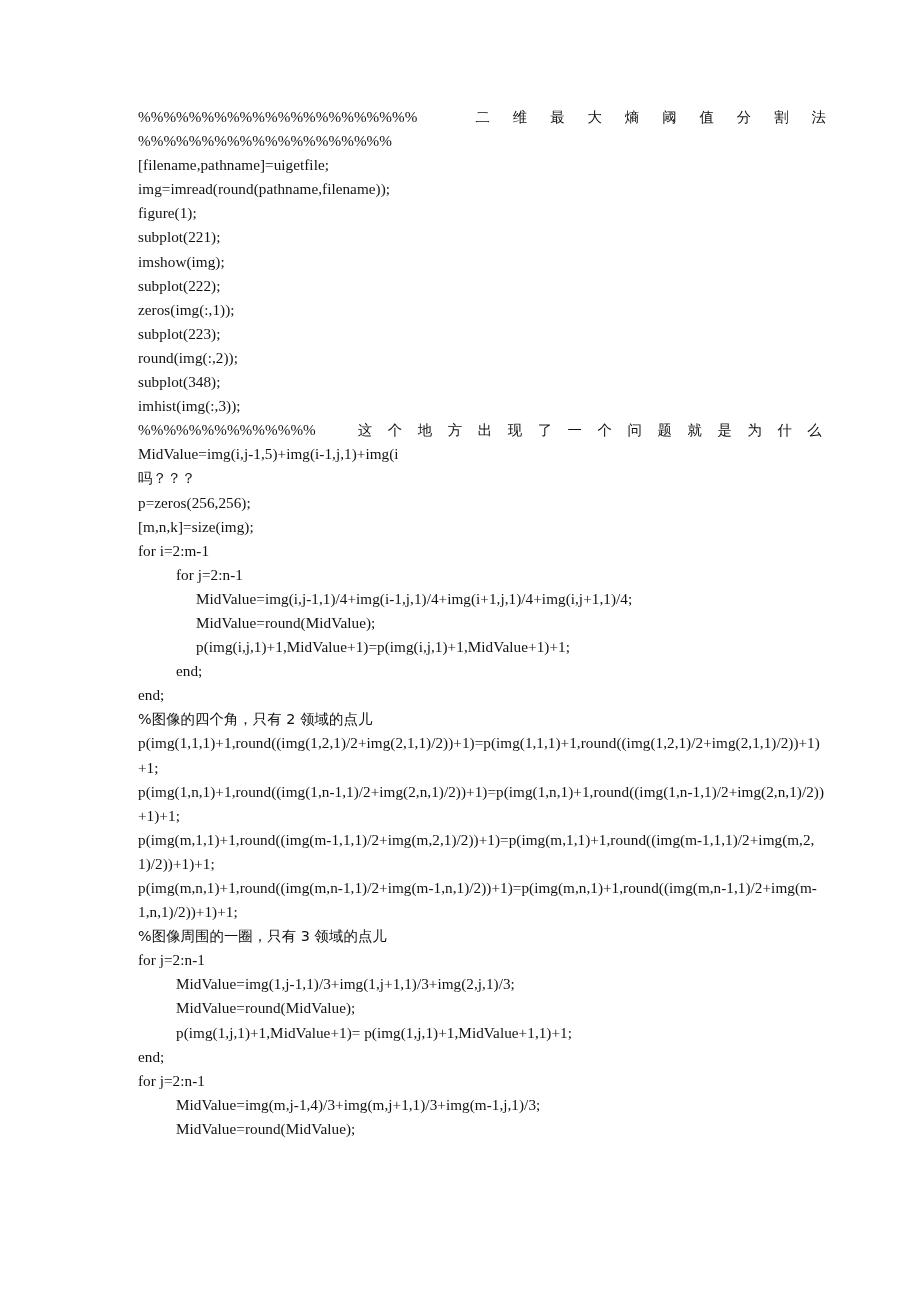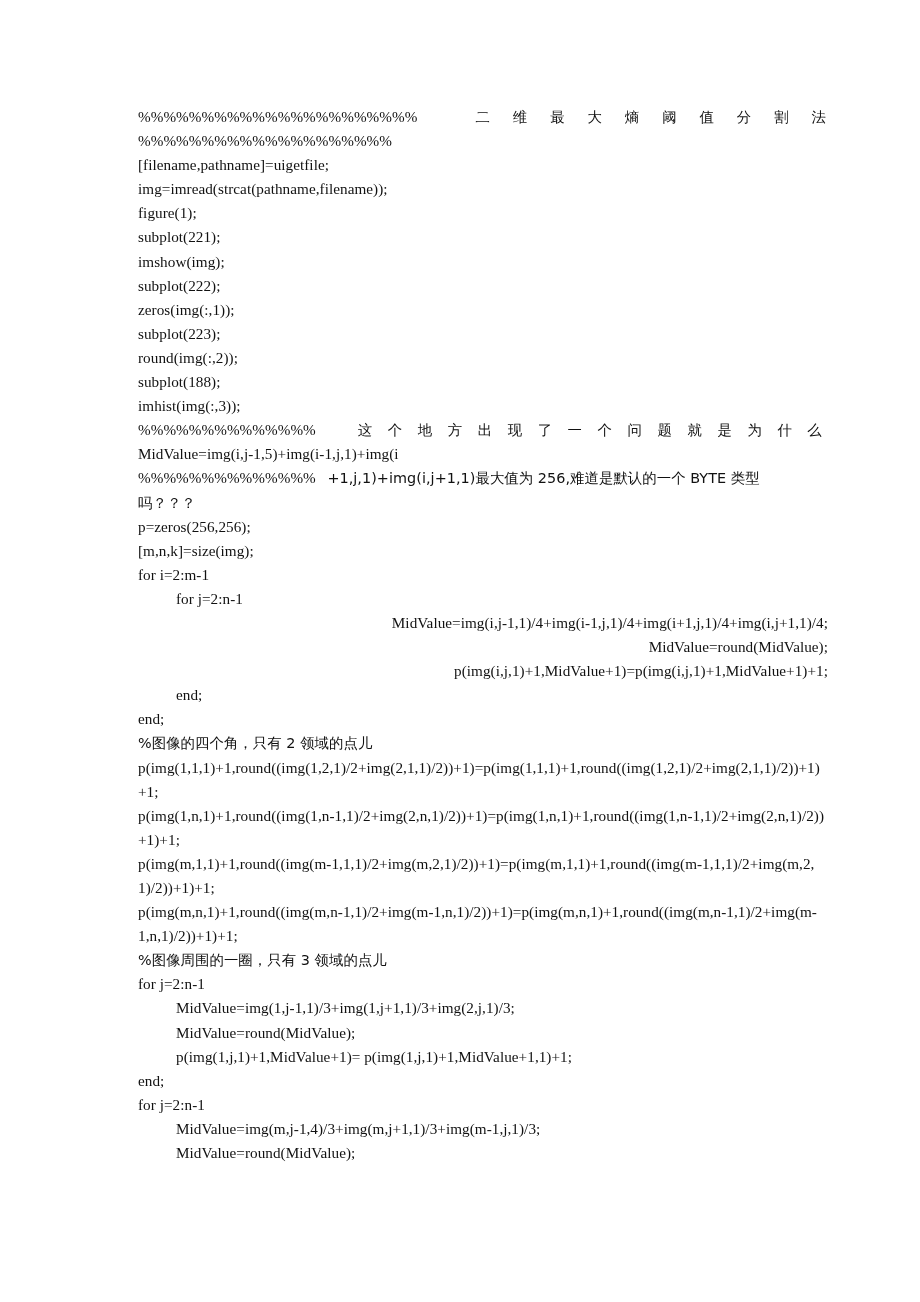--- a/index.html
+++ b/index.html
@@ -68,21 +68,21 @@
   .cjk-row .phrase {
     flex: 1 1 auto;
     display: flex;
     justify-content: space-between;
     padding-left: 42px;
     padding-right: 6px;
   }
   .cjk-row .phrase span { display: inline-block; }
 
   .indent1 { padding-left: 38px; }
-  .indent2 { padding-left: 58px; text-align: right; }
+  .indent2 { padding-left: 58px; }
 
   .cjk { font-family: "DejaVu Sans", "Liberation Sans", sans-serif; font-size: 14.4px; }
 </style>
 </head>
 <body>
 
 <div class="page">
   <div class="doc-body">
 
     <div class="line header-row">
@@ -96,29 +96,29 @@
         <span>阈</span>
         <span>值</span>
         <span>分</span>
         <span>割</span>
         <span>法</span>
       </span>
     </div>
 
     <div class="line">%%%%%%%%%%%%%%%%%%%%</div>
     <div class="line">[filename,pathname]=uigetfile;</div>
-    <div class="line">img=imread(strcat(pathname,filename));</div>
+    <div class="line">img=imread(round(pathname,filename));</div>
     <div class="line">figure(1);</div>
     <div class="line">subplot(221);</div>
     <div class="line">imshow(img);</div>
     <div class="line">subplot(222);</div>
     <div class="line">zeros(img(:,1));</div>
     <div class="line">subplot(223);</div>
     <div class="line">round(img(:,2));</div>
-    <div class="line">subplot(188);</div>
+    <div class="line">subplot(348);</div>
     <div class="line">imhist(img(:,3));</div>
 
     <div class="line cjk-row">
       <span class="pct">%%%%%%%%%%%%%%</span>
       <span class="phrase cjk">
         <span>这</span>
         <span>个</span>
         <span>地</span>
         <span>方</span>
         <span>出</span>
@@ -131,23 +131,20 @@
         <span>就</span>
         <span>是</span>
         <span>为</span>
         <span>什</span>
         <span>么</span>
       </span>
     </div>
 
     <div class="line">MidValue=img(i,j-1,5)+img(i-1,j,1)+img(i</div>
 
-    <div class="line" style="white-space: normal; word-break: break-all;">
-      <span class="pct" style="white-space: pre;">%%%%%%%%%%%%%%</span><span style="white-space: pre;">   </span><span class="cjk">+1,j,1)+img(i,j+1,1)最大值为 256,难道是默认的一个 BYTE 类型</span>
-    </div>
     <div class="line cjk">吗？？？</div>
 
     <div class="line">p=zeros(256,256);</div>
     <div class="line">[m,n,k]=size(img);</div>
     <div class="line">for i=2:m-1</div>
     <div class="line indent1">for j=2:n-1</div>
     <div class="line indent2">MidValue=img(i,j-1,1)/4+img(i-1,j,1)/4+img(i+1,j,1)/4+img(i,j+1,1)/4;</div>
     <div class="line indent2">MidValue=round(MidValue);</div>
     <div class="line indent2">p(img(i,j,1)+1,MidValue+1)=p(img(i,j,1)+1,MidValue+1)+1;</div>
     <div class="line indent1">end;</div>

